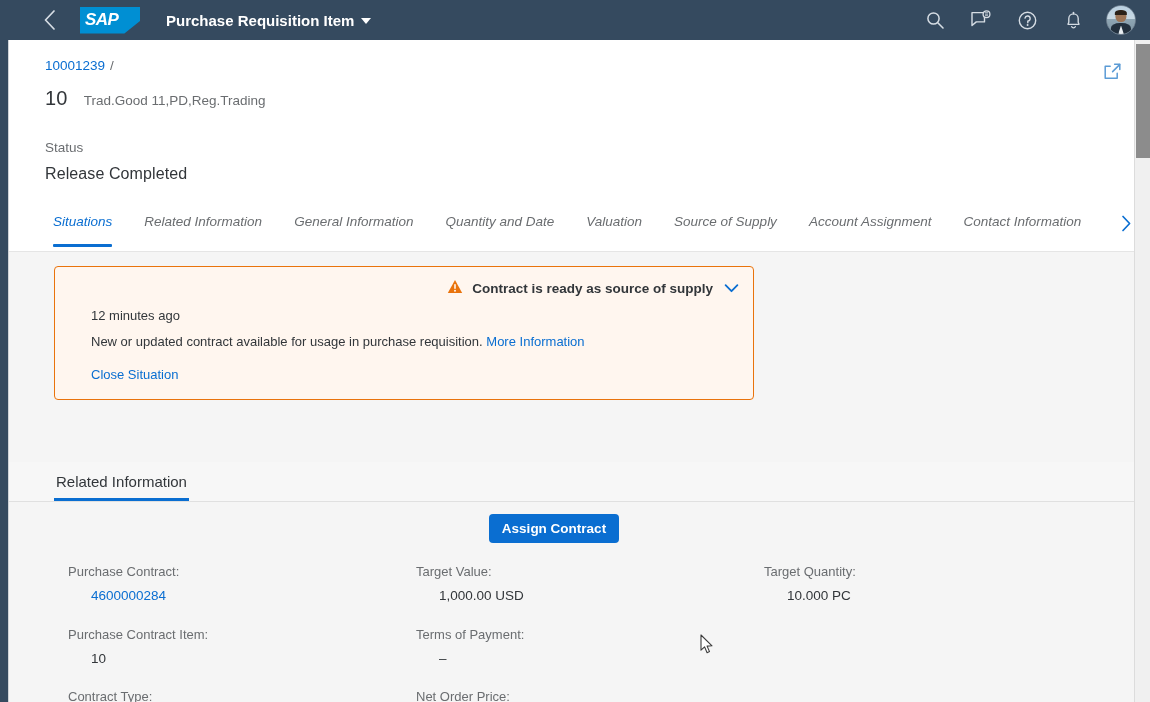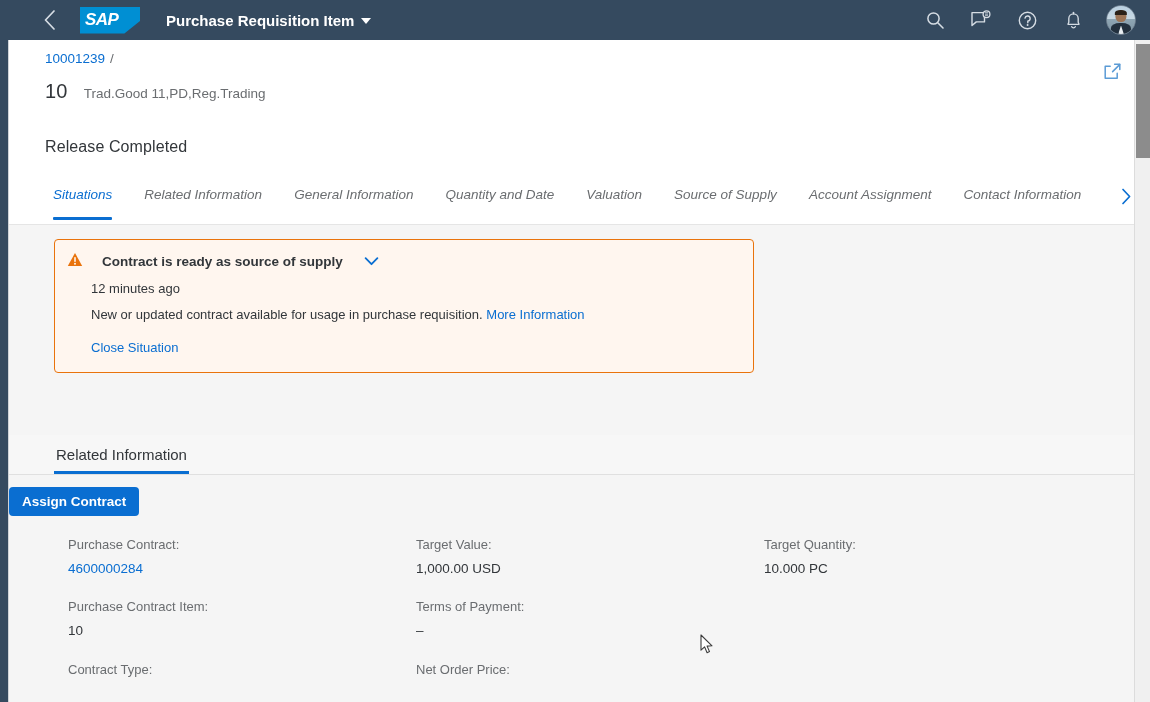--- a/index.html
+++ b/index.html
@@ -116,21 +116,21 @@
     width: 1134px;
     height: 662px;
     background: #f5f5f5;
     overflow: hidden;
     border-left: 1px solid #cfd3d7;
   }
 
   .obj-header {
     position: relative;
     background: #ffffff;
-    padding: 11px 0 0 0;
+    padding: 18px 0 0 0;
     border-bottom: 1px solid #e5e5e5;
   }
 
   .breadcrumb {
     padding: 0 0 0 36px;
     font-size: 13.5px;
     color: #6a6d70;
     display: flex;
     align-items: center;
     gap: 5px;
@@ -245,21 +245,22 @@
   .situation-card {
     width: 700px;
     border: 1px solid #e9730c;
     background: #fff6ef;
     border-radius: 4px;
     padding: 12px 14px 16px 12px;
   }
   .sit-head {
     display: flex;
     align-items: center;
-    gap: 19px;
+    gap: 9px;
+    justify-content: flex-end;
   }
   .sit-title {
     font-size: 13.5px;
     font-weight: bold;
     color: #32363a;
   }
   .sit-chevron { cursor: pointer; display: flex; align-items: center; margin-left: 2px; }
   .sit-time {
     font-size: 13px;
     color: #32363a;
@@ -315,21 +316,21 @@
   }
 
   .rel-body {
     background: #f5f5f5;
     padding: 12px 0 0 0;
     position: relative;
   }
 
   .btn-row {
     display: flex;
-    justify-content: flex-start;
+    justify-content: center;
     padding-right: 43px;
   }
   .btn-primary {
     background: #0a6ed1;
     color: #ffffff;
     border: none;
     border-radius: 4px;
     font-family: "Liberation Sans", sans-serif;
     font-size: 13.5px;
     font-weight: bold;
@@ -347,20 +348,21 @@
   .field-label {
     font-size: 13px;
     color: #6a6d70;
     line-height: 1.45;
   }
   .field-value {
     font-size: 13.5px;
     color: #32363a;
     margin-top: 4px;
     line-height: 1.45;
+    margin-left: 23px;
   }
   .field-value.link {
     color: #0a6ed1;
     cursor: pointer;
   }
 
   
   .scrollbar-track {
     position: absolute;
     top: 40px;
@@ -476,20 +478,21 @@
         <span class="bc-link">10001239</span>
         <span class="bc-sep">/</span>
       </div>
 
       <div class="obj-title-row">
         <span class="obj-title-num">10</span>
         <span class="obj-title-desc">Trad.Good 11,PD,Reg.Trading</span>
       </div>
 
       <div class="status-block">
+        <div class="status-label">Status</div>
         <div class="status-value">Release Completed</div>
       </div>
 
       <div class="tabbar">
         <div class="tab active">Situations</div>
         <div class="tab">Related Information</div>
         <div class="tab">General Information</div>
         <div class="tab">Quantity and Date</div>
         <div class="tab">Valuation</div>
         <div class="tab">Source of Supply</div>

